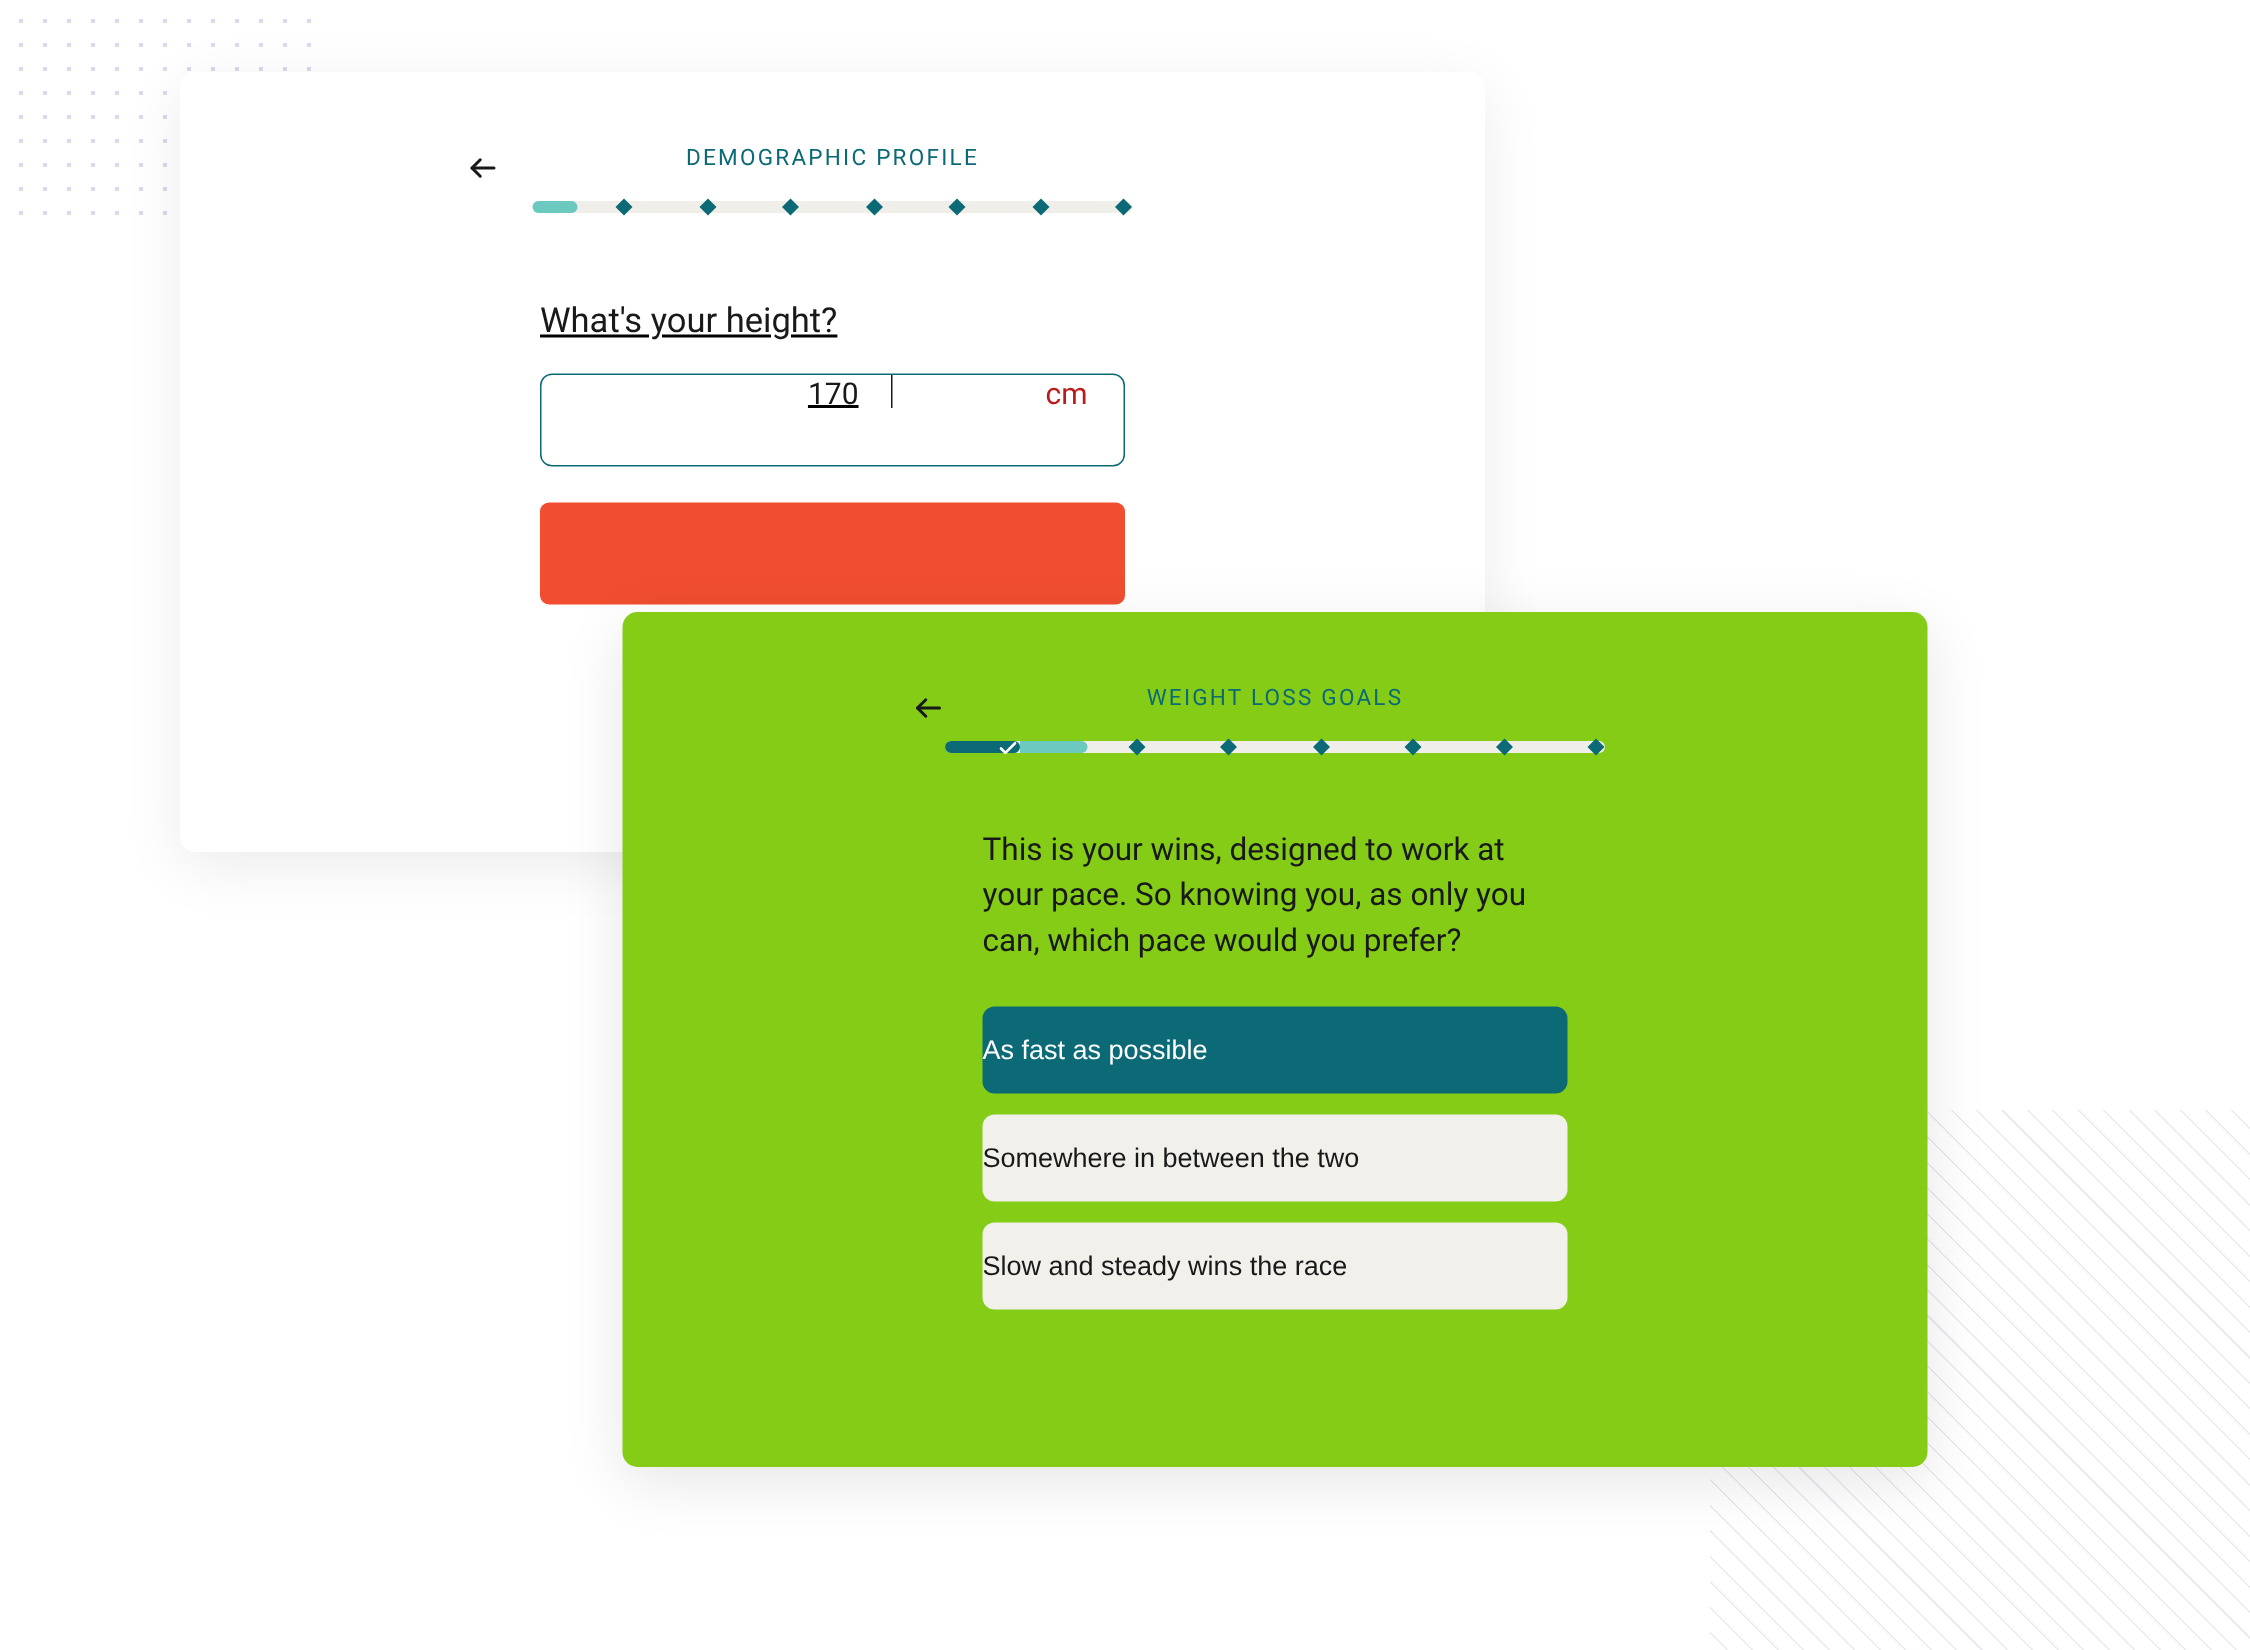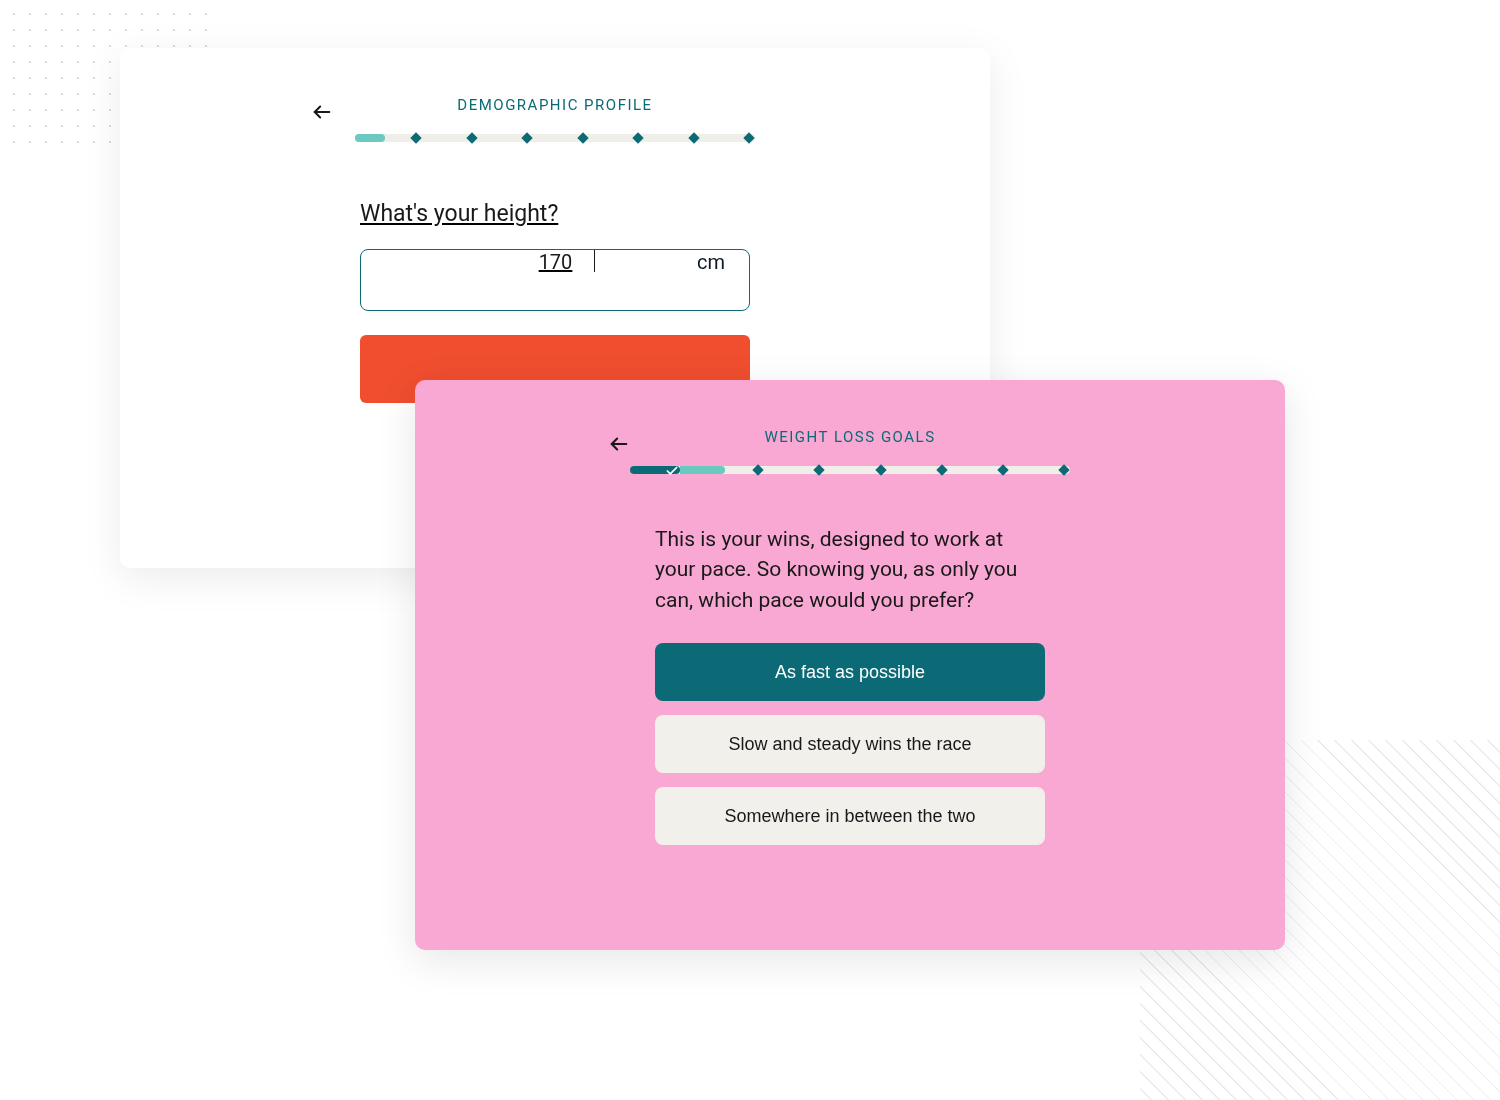--- a/index.html
+++ b/index.html
@@ -157,41 +157,41 @@
     width: 1px;
     height: 22px;
     background: #191919;
     display: inline-block;
     margin-left: -2px;
   }
   .input-unit {
     position: absolute;
     right: 24px;
     font-size: 20px;
-    color: #0f172a;
+    color: #b91c1c;
   }
 
   .primary-button {
     margin-top: 24px;
     width: 100%;
     height: 68px;
     background: #f04e2f;
     border: none;
     border-radius: 6px;
     cursor: pointer;
   }
 
   
   .card2 {
     position: absolute;
-    top: 380px;
+    top: 408px;
     left: 415px;
     width: 870px;
     height: 570px;
-    background: #f9a8d4;
+    background: #84cc16;
     border-radius: 10px;
     box-shadow: 0 10px 40px rgba(0,0,0,0.10);
     padding: 48px 0 3px 0;
   }
 
   .card2 .progress-wrap { width: 440px; }
 
   .card2-body {
     width: 390px;
     margin: 50px auto 0 auto;
@@ -206,21 +206,20 @@
   .option {
     width: 100%;
     height: 58px;
     border-radius: 8px;
     border: none;
     font-size: 18px;
     cursor: pointer;
     margin-bottom: 14px;
     display: flex;
     align-items: center;
-    justify-content: center;
   }
   .option.selected {
     background: #0b6a75;
     color: #ffffff;
   }
   .option.unselected {
     background: #f1f0eb;
     color: #191919;
   }
 </style>
@@ -303,19 +302,19 @@
     </div>
   </div>
 
   <div class="card2-body">
     <div class="intro-text">This is your wins, designed to work at your pace. So knowing you, as only you can, which pace would you prefer?</div>
 
     <button class="option selected">
       <span>As fast as possible</span>
     </button>
     <button class="option unselected">
+      <span>Somewhere in between the two</span>
+    </button>
+    <button class="option unselected">
       <span>Slow and steady wins the race</span>
     </button>
-    <button class="option unselected">
-      <span>Somewhere in between the two</span>
-    </button>
   </div>
 </div>
 
 </body></html>

